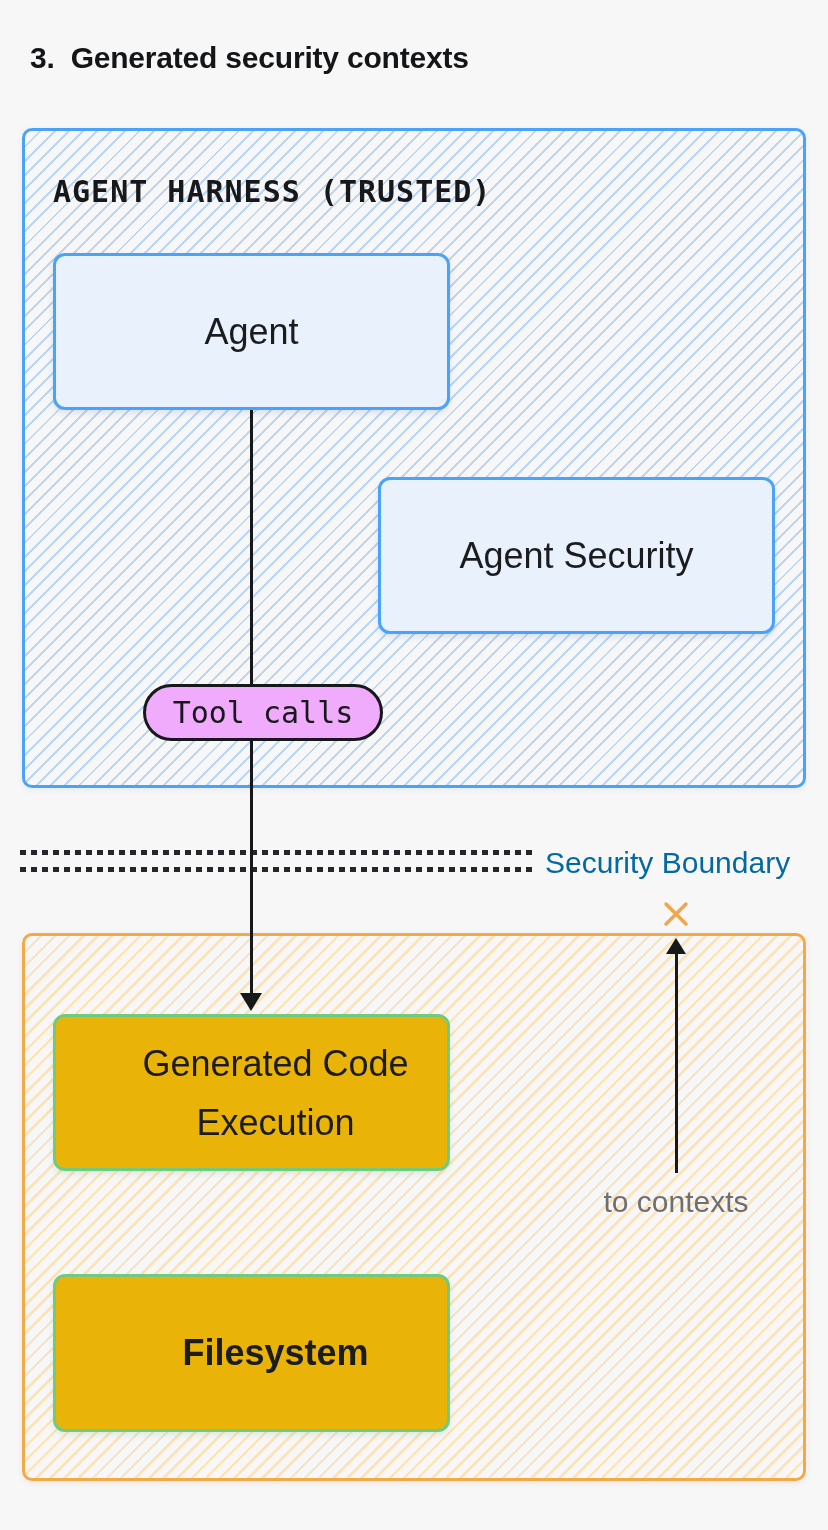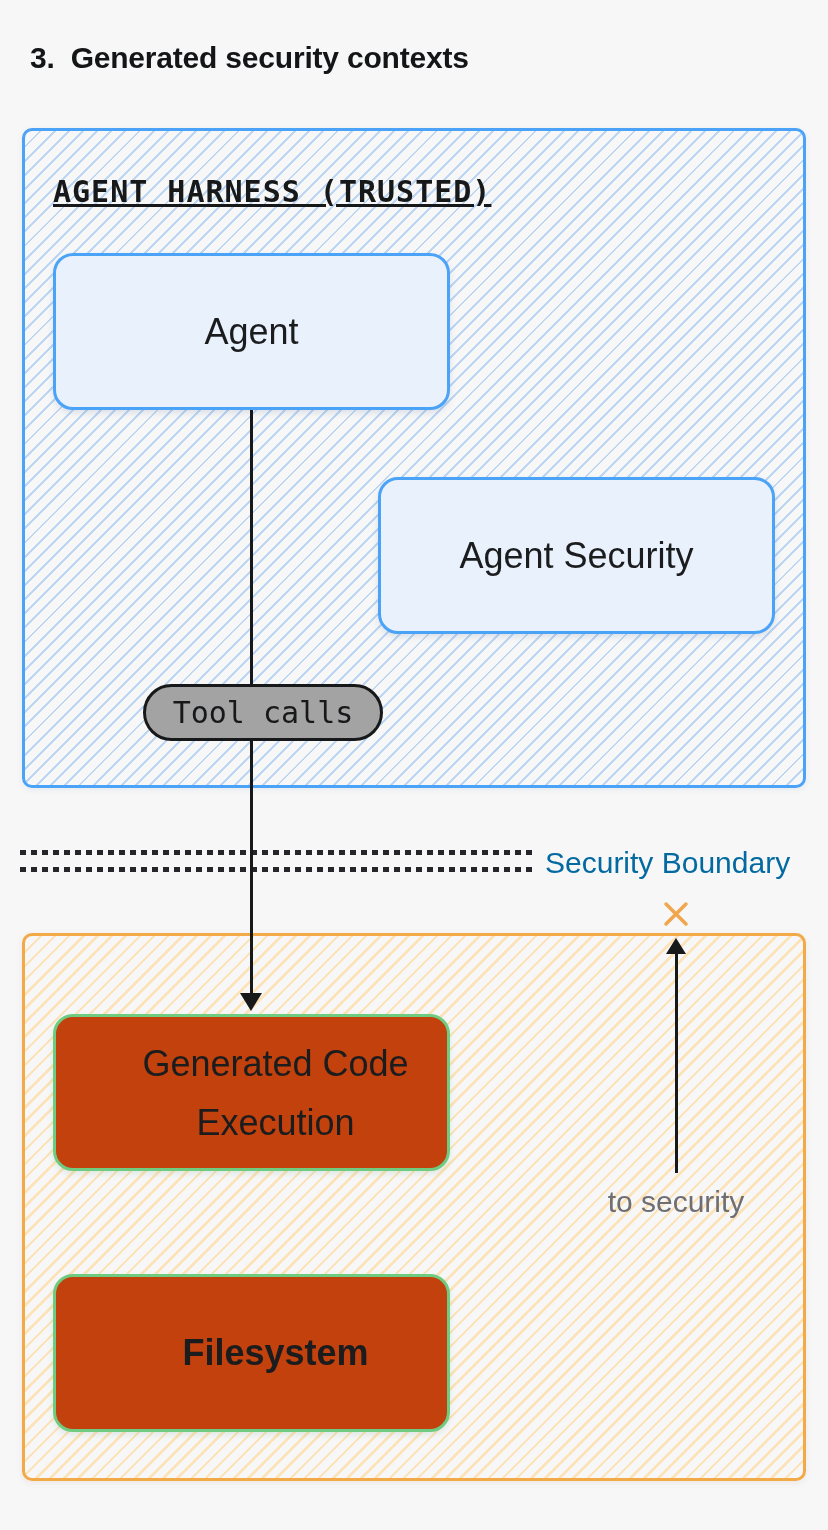--- a/index.html
+++ b/index.html
@@ -21,39 +21,39 @@
   }
   .zone.untrusted{
     left:22px;top:933px;width:784px;height:548px;
     border:3px solid #f2a947;
     background:repeating-linear-gradient(135deg,#fce3ba 0,#fce3ba 2.5px,transparent 2.5px,transparent 10px);
     box-shadow:0 2px 6px rgba(150,100,30,0.10);
   }
   .zone-label{
     position:absolute;left:53px;top:174px;
     font-family:"DejaVu Sans Mono",monospace;font-weight:bold;
-    font-size:30px;letter-spacing:1px;color:#17181a;text-decoration:underline;
+    font-size:30px;letter-spacing:1px;color:#17181a;
   }
   
   .node{
-    position:absolute;box-sizing:border-box;border-radius:20px;
+    position:absolute;box-sizing:border-box;border-radius:12px;
     display:flex;align-items:center;justify-content:center;text-align:center;
     font-size:36px;color:#1b1c1e;
   }
   .node.blue{background:#e9f1fc;border:3px solid #4aa3f7;box-shadow:0 3px 6px rgba(70,100,140,0.15);}
-  .node.green{background:#c2410c;border:3px solid #6ecb80;box-shadow:0 3px 6px rgba(70,130,80,0.12);padding-left:48px;}
+  .node.green{background:#eab308;border:3px solid #6ecb80;box-shadow:0 3px 6px rgba(70,130,80,0.12);padding-left:48px;}
   .node.agent{left:53px;top:253px;width:397px;height:157px;}
   .node.secrets{left:378px;top:477px;width:397px;height:157px;}
   .node.exec{left:53px;top:1014px;width:397px;height:157px;line-height:59px;}
   .node.exec .wrap{max-width:290px;}
   .node.fs{left:53px;top:1274px;width:397px;height:158px;font-weight:bold;}
   
   .pill{
     position:absolute;left:143px;top:684px;width:240px;height:57px;box-sizing:border-box;
-    background:#a3a3a3;border:3px solid #17181a;border-radius:29px;
+    background:#f0abfc;border:3px solid #17181a;border-radius:29px;
     display:flex;align-items:center;justify-content:center;
     font-family:"DejaVu Sans Mono",monospace;font-size:30px;color:#17181a;z-index:3;
   }
   
   .vline{position:absolute;width:3px;background:#17181a;z-index:2;}
   .line-toolcalls{left:250px;top:410px;height:585px;}
   .line-nopath{left:675px;top:950px;height:223px;}
   .arrowhead{position:absolute;width:0;height:0;z-index:2;}
   .arrowhead.down{
     left:240px;top:993px;
@@ -125,16 +125,16 @@
   </div>
 
   <div class="node green fs">
     <span>Filesystem</span>
   </div>
 
   <div class="vline line-nopath"></div>
   <div class="arrowhead up"></div>
 
   <div class="nopath-label">
-    <div>to security</div>
+    <div>to contexts</div>
   </div>
 
 </div>
 
 </body></html>

